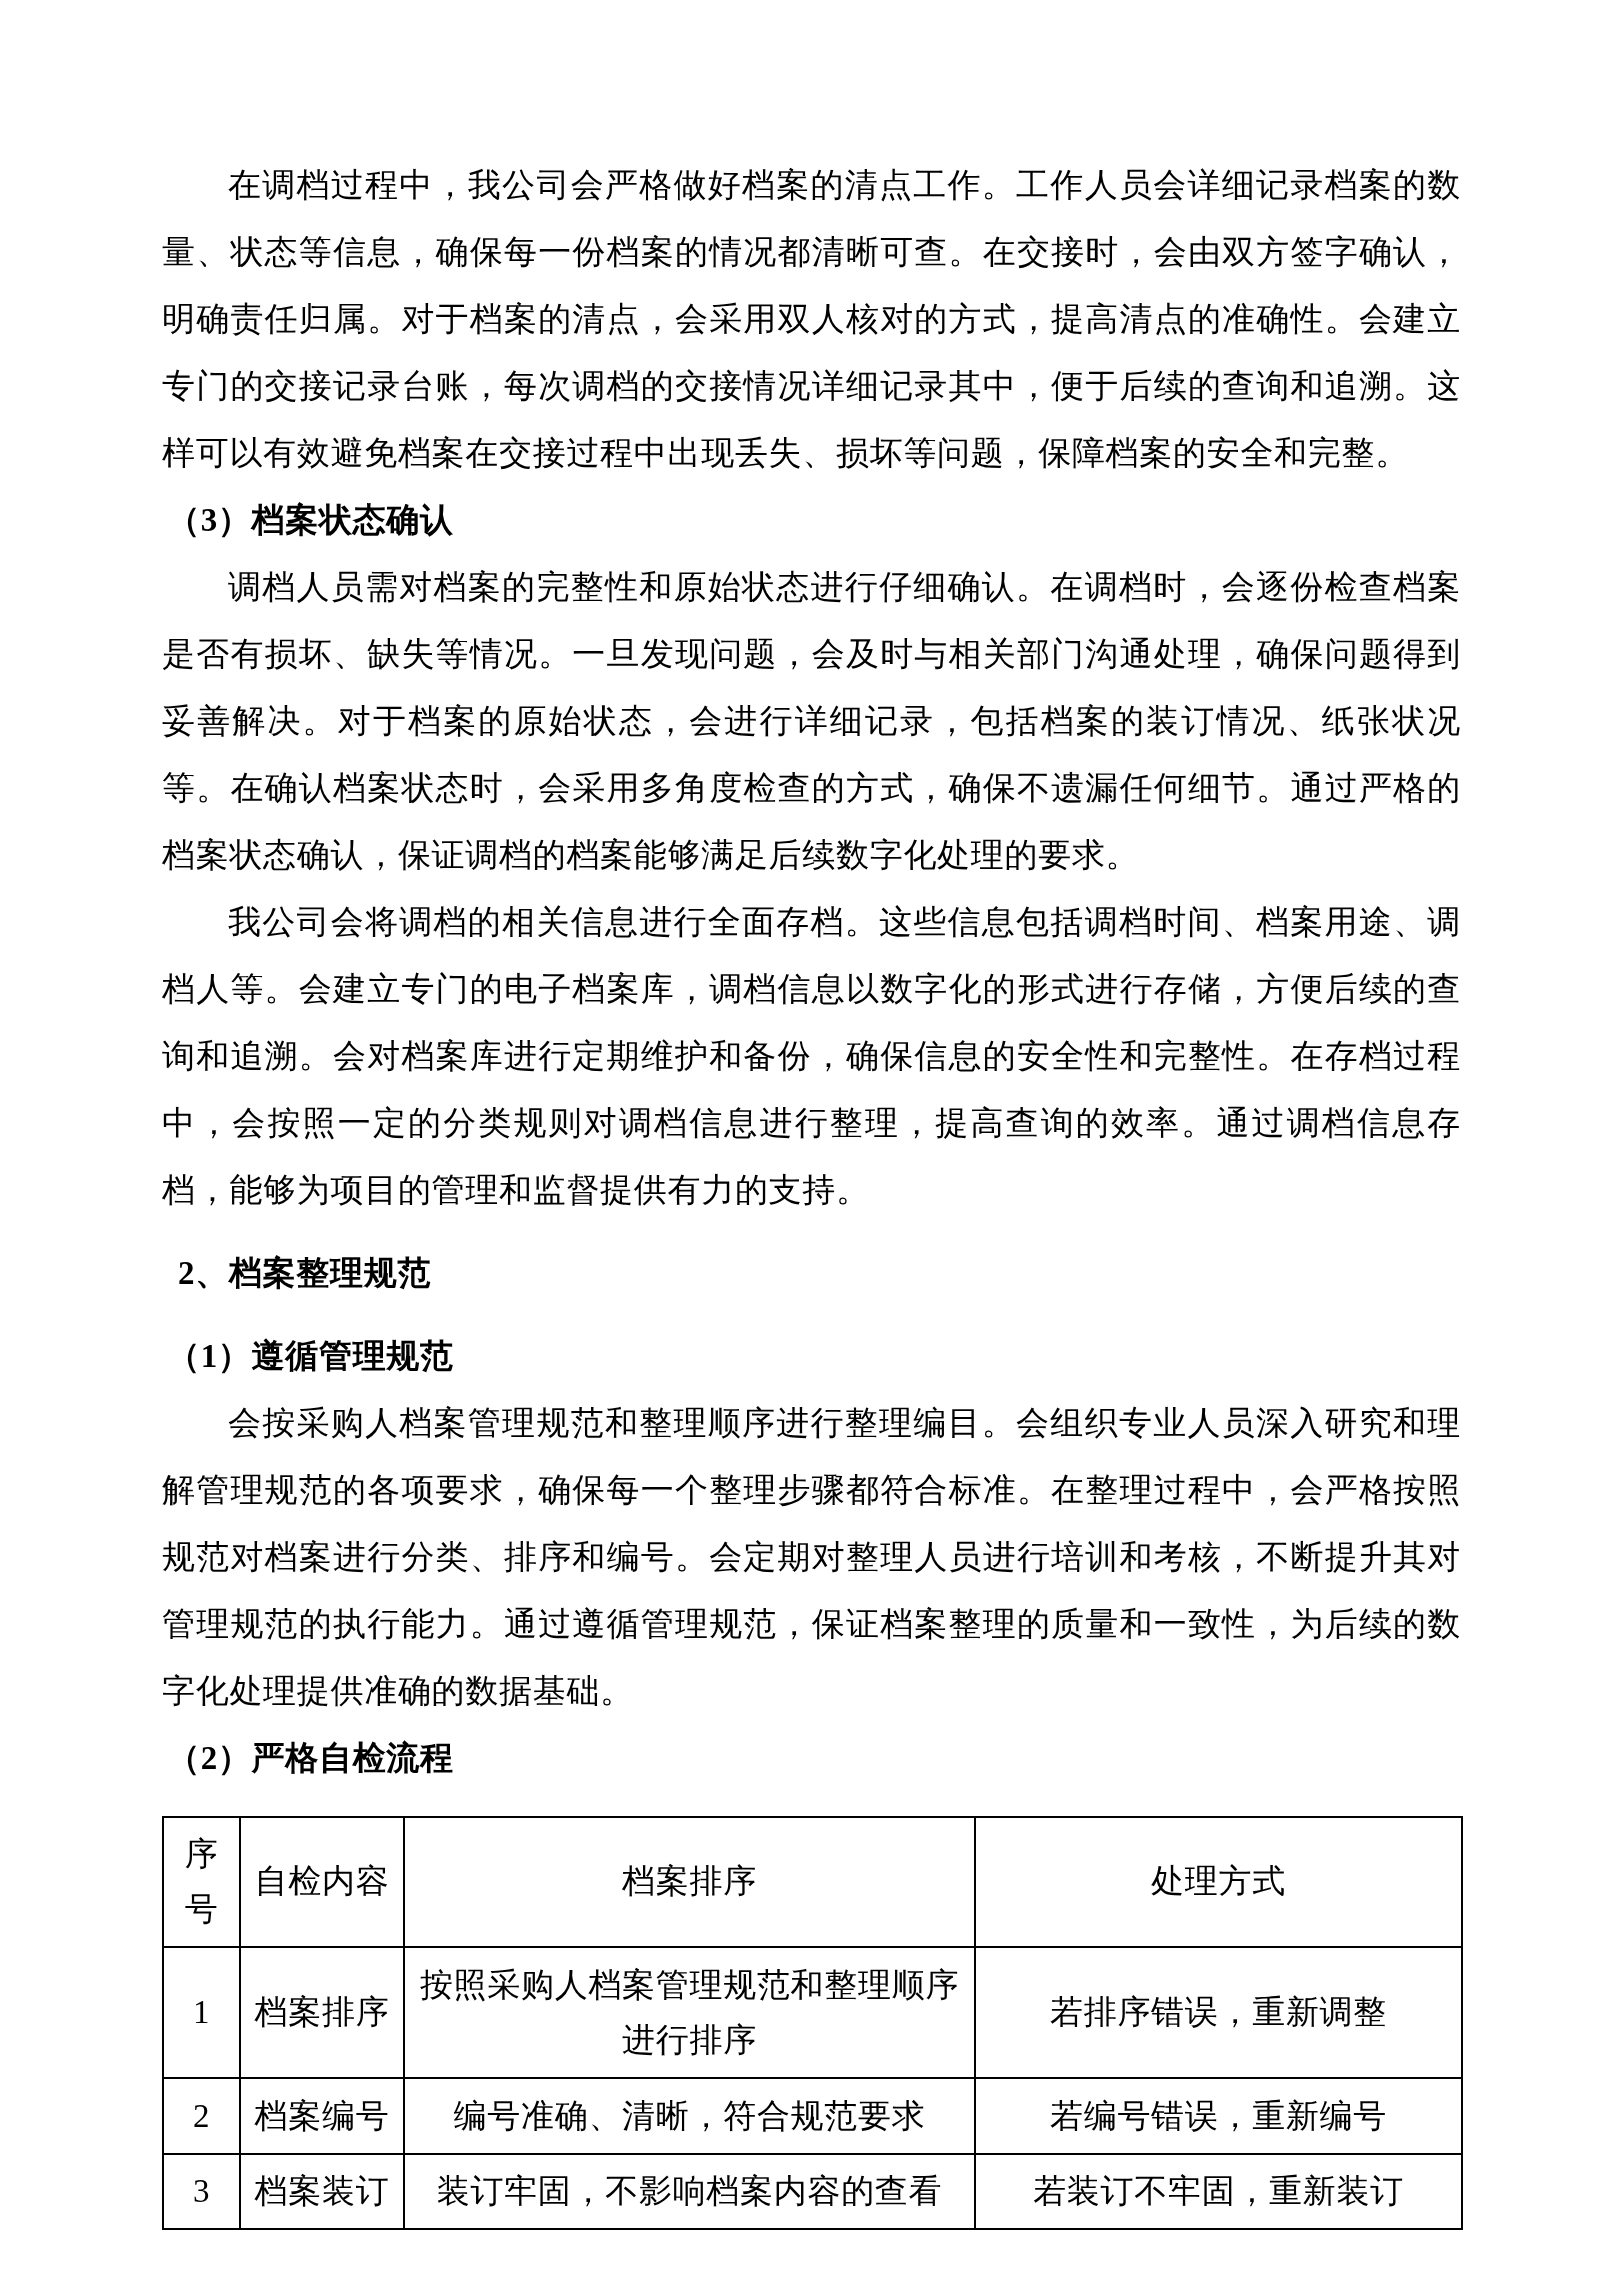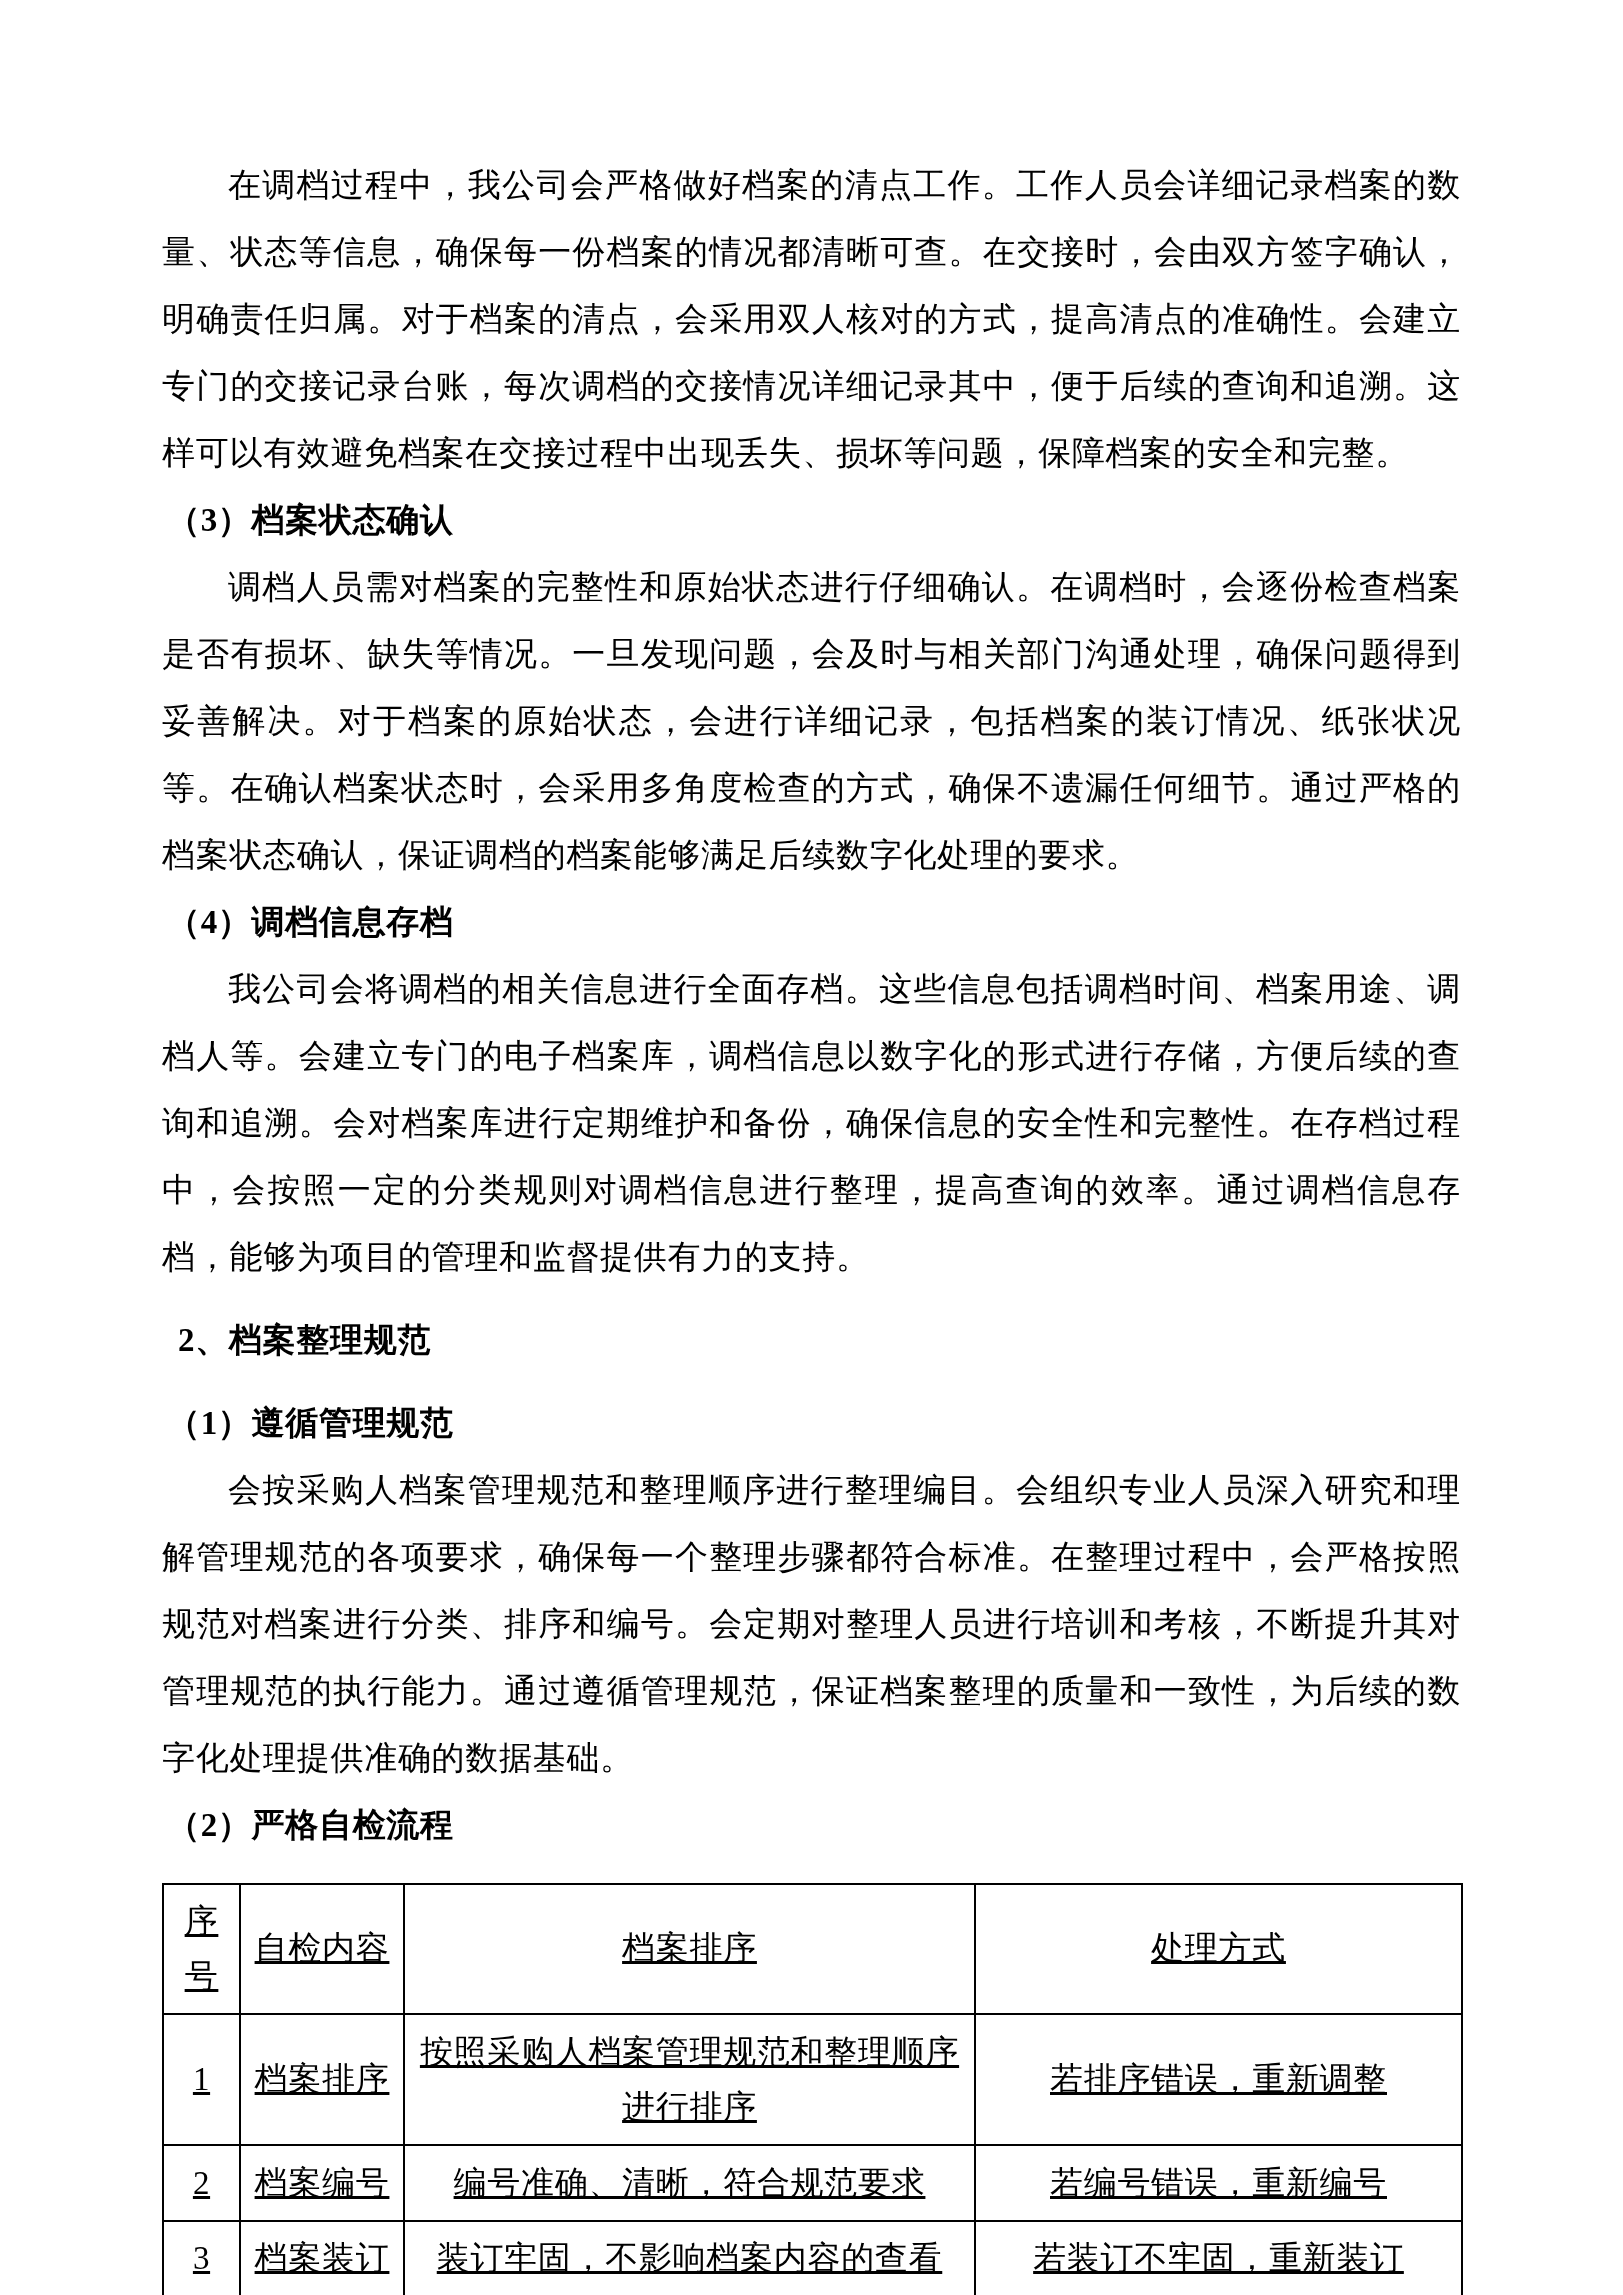--- a/index.html
+++ b/index.html
@@ -45,21 +45,20 @@
     margin: 0;
     text-indent: 0.15em;
     letter-spacing: 0.7px;
   }
   table.selfcheck {
     border-collapse: collapse;
     table-layout: fixed;
     width: 1299px;
     margin-top: 23.6px;
     font-size: 33px;
-    text-decoration: underline;
   }
   table.selfcheck th,
   table.selfcheck td {
     border: 2px solid #000000;
     text-align: center;
     vertical-align: middle;
     font-weight: normal;
     padding: 9.2px 6.5px;
     line-height: 55px;
     letter-spacing: 0.7px;
@@ -84,21 +83,20 @@
 
 <div class="page">
   <div class="content">
 
     <p class="para">在调档过程中，我公司会严格做好档案的清点工作。工作人员会详细记录档案的数量、状态等信息，确保每一份档案的情况都清晰可查。在交接时，会由双方签字确认，明确责任归属。对于档案的清点，会采用双人核对的方式，提高清点的准确性。会建立专门的交接记录台账，每次调档的交接情况详细记录其中，便于后续的查询和追溯。这样可以有效避免档案在交接过程中出现丢失、损坏等问题，保障档案的安全和完整。</p>
 
     <p class="heading-sub">（3）档案状态确认</p>
 
     <p class="para">调档人员需对档案的完整性和原始状态进行仔细确认。在调档时，会逐份检查档案是否有损坏、缺失等情况。一旦发现问题，会及时与相关部门沟通处理，确保问题得到妥善解决。对于档案的原始状态，会进行详细记录，包括档案的装订情况、纸张状况等。在确认档案状态时，会采用多角度检查的方式，确保不遗漏任何细节。通过严格的档案状态确认，保证调档的档案能够满足后续数字化处理的要求。</p>
 
-    <p class="heading-sub">（4）调档信息存档</p>
 
     <p class="para">我公司会将调档的相关信息进行全面存档。这些信息包括调档时间、档案用途、调档人等。会建立专门的电子档案库，调档信息以数字化的形式进行存储，方便后续的查询和追溯。会对档案库进行定期维护和备份，确保信息的安全性和完整性。在存档过程中，会按照一定的分类规则对调档信息进行整理，提高查询的效率。通过调档信息存档，能够为项目的管理和监督提供有力的支持。</p>
 
     <p class="heading">2、档案整理规范</p>
 
     <p class="heading-sub">（1）遵循管理规范</p>
 
     <p class="para">会按采购人档案管理规范和整理顺序进行整理编目。会组织专业人员深入研究和理解管理规范的各项要求，确保每一个整理步骤都符合标准。在整理过程中，会严格按照规范对档案进行分类、排序和编号。会定期对整理人员进行培训和考核，不断提升其对管理规范的执行能力。通过遵循管理规范，保证档案整理的质量和一致性，为后续的数字化处理提供准确的数据基础。</p>
 
     <p class="heading-sub">（2）严格自检流程</p>

